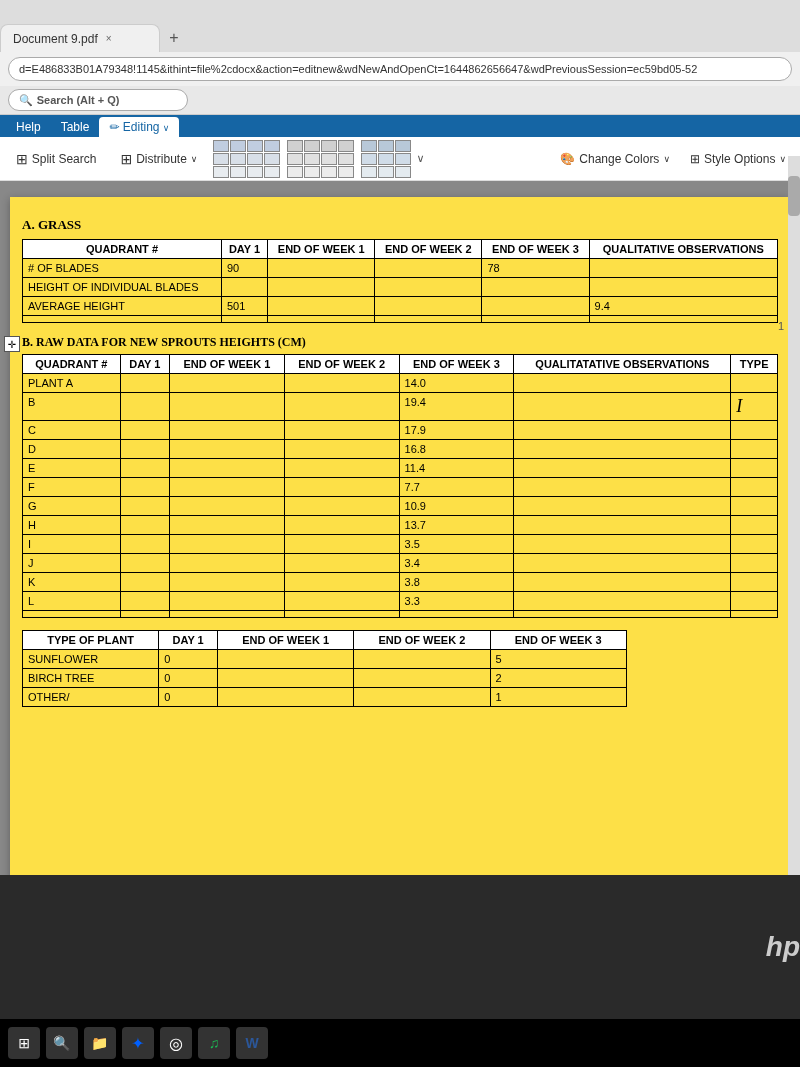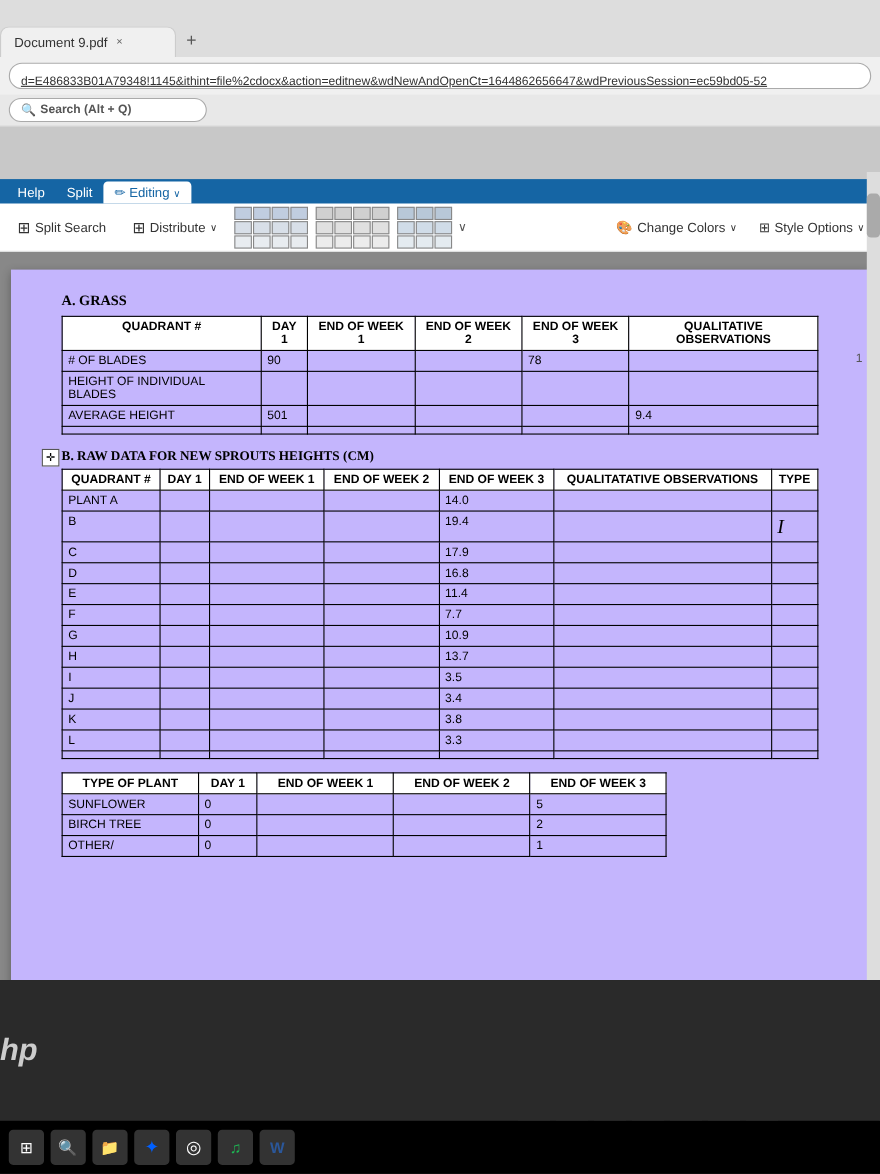--- a/index.html
+++ b/index.html
@@ -32,25 +32,25 @@
       background: #333;
       display: flex; align-items: center; justify-content: center;
       color: #fff; font-size: 14px; cursor: pointer;
     }
 
     
     .laptop-base {
       position: absolute;
       bottom: 48px;
       left: 0; right: 0;
-      height: 128px;
+      height: 144px;
       background: #2a2a2a;
       display: flex;
       align-items: center;
-      justify-content: flex-start;
+      justify-content: flex-end;
     }
     .hp-logo {
       color: #ccc;
       font-size: 28px;
       font-style: italic;
       font-weight: bold;
     }
 
     
     .screen {
@@ -107,26 +107,25 @@
       background: #f0f0f0;
       height: 34px;
     }
     .address-bar {
       flex: 1;
       background: #fff;
       border: 1px solid #aaa;
       border-radius: 12px;
       height: 24px;
       display: flex;
-      align-items: flex-end;
+      align-items: center;
       padding: 0 10px;
       font-size: 11px;
       color: #333;
       overflow: hidden;
-      text-decoration: underline;
     }
 
     .search-bar-row {
       background: #e8e8e8;
       padding: 3px 8px;
       display: flex;
       align-items: center;
       gap: 6px;
       height: 28px;
     }
@@ -140,21 +139,20 @@
       padding: 0 10px;
       font-size: 11px;
       color: #555;
       min-width: 180px;
     }
 
     
     .ribbon {
       background: #1565a4;
       padding: 0;
-      margin-top: 48px;
     }
     .ribbon-tabs {
       display: flex;
       gap: 0;
       background: #1565a4;
       padding: 2px 6px 0;
     }
     .ribbon-tab {
       color: #fff;
       font-size: 12px;
@@ -217,24 +215,24 @@
     .document-area {
       background: #888;
       overflow-y: auto;
       height: calc(100% - 34px - 34px - 28px - 20px - 44px);
       display: flex;
       justify-content: center;
       padding: 16px 10px;
     }
 
     .page {
-      background: #c4b5fd;
+      background: #fde047;
       width: 796px;
       min-height: 800px;
-      padding: 20px 46px;
+      padding: 20px 12px;
       box-shadow: 0 2px 8px rgba(0,0,0,0.3);
       font-family: 'Times New Roman', serif;
     }
 
     .section-label {
       font-size: 13px;
       font-weight: bold;
       margin-bottom: 6px;
       text-transform: uppercase;
     }
@@ -322,21 +320,21 @@
       </div>
     </div>
   </div>
 
   <div class="ribbon">
     <div class="ribbon-tabs">
       <div class="ribbon-tab">
         <span>Help</span>
       </div>
       <div class="ribbon-tab">
-        <span>Split</span>
+        <span>Table</span>
       </div>
       <div class="ribbon-tab active">
         <span>✏</span>
         <span>Editing</span>
         <span style="font-size:9px;">∨</span>
       </div>
     </div>
     <div class="ribbon-toolbar">
 
       <button class="ribbon-btn">

